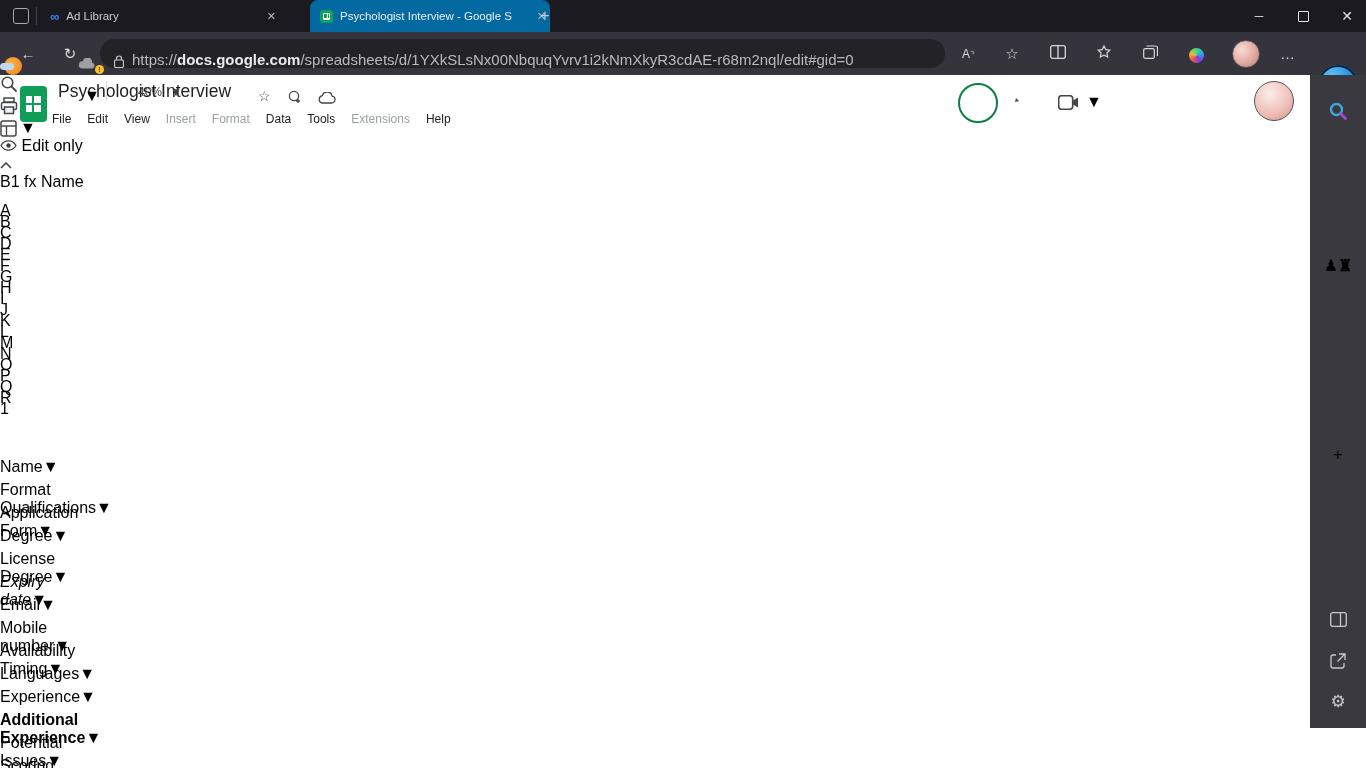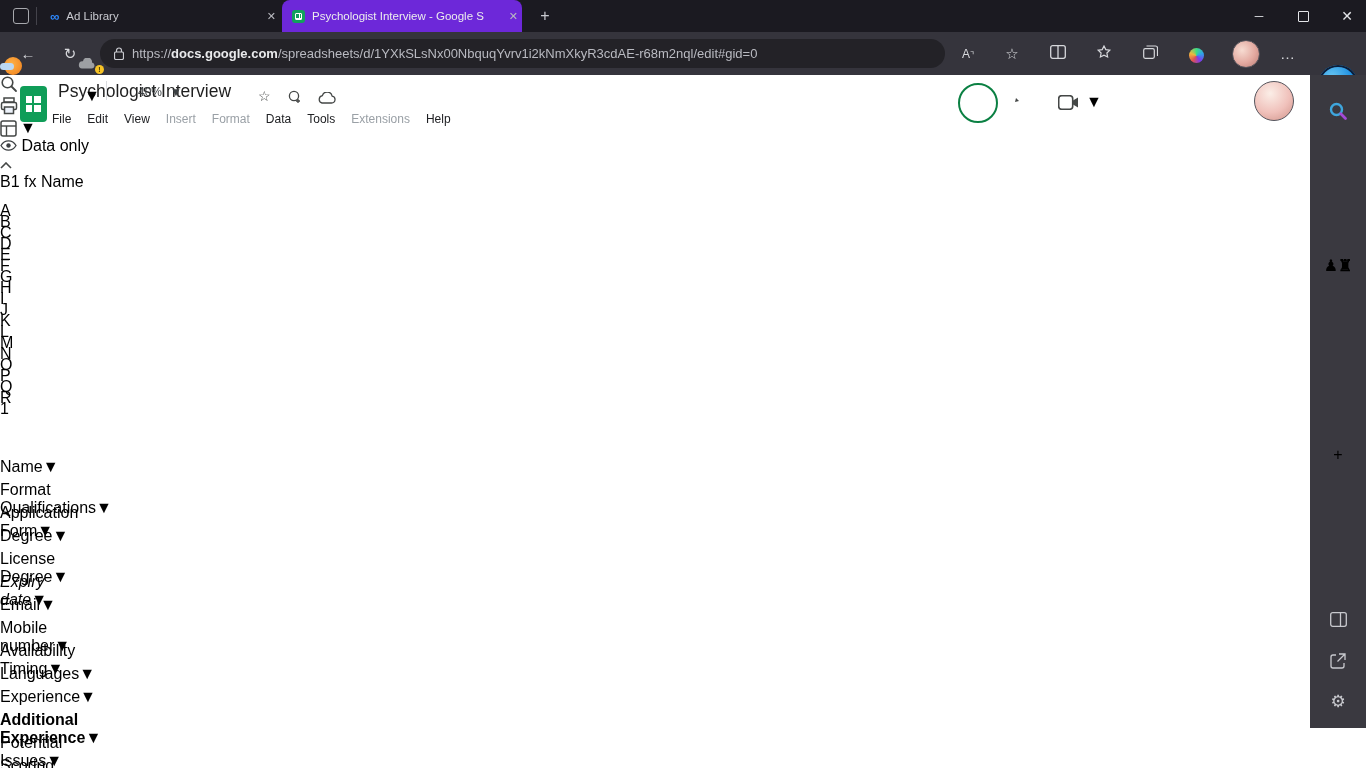--- a/index.html
+++ b/index.html
@@ -5,33 +5,33 @@
   html,body{margin:0;padding:0;background:#000;}
   .stage{position:relative;width:1366px;height:768px;overflow:hidden;
     font-family:"Liberation Sans",sans-serif;background:#fff;}
   .abs{position:absolute;}
   
   .tabstrip{position:absolute;left:0;top:0;width:1366px;height:32px;background:#1b1a21;}
   .tabactions{position:absolute;left:13px;top:8px;width:14px;height:14px;border:1.5px solid #a8a9ae;border-radius:3px;}
   .tstrip-sep{position:absolute;left:36px;top:7px;width:1px;height:18px;background:#44434b;}
   .btab{position:absolute;top:0;height:32px;display:flex;align-items:center;font-size:11.5px;color:#c9cad0;}
   .btab .ttl{flex:1;overflow:hidden;white-space:nowrap;}
-  .btab.active{background:#6d28d9;border-radius:8px 8px 0 0;color:#eceded;}
+  .btab.active{background:#0369a1;border-radius:8px 8px 0 0;color:#eceded;margin-left:28px;}
   .tclose{font-size:11px;color:#b9bac0;padding:0 4px;}
   .fav-meta{color:#2e89ff;font-weight:bold;font-size:13px;margin:0 7px 0 10px;}
   .fav-sheets{width:13px;height:13px;background:#12a15c;border-radius:3px;margin:0 7px 0 10px;position:relative;}
   .fav-sheets::after{content:"";position:absolute;left:3px;top:3px;right:3px;bottom:3px;
      background:linear-gradient(#fff,#fff) 0 4px/7px 1px no-repeat,linear-gradient(#fff,#fff) 3px 0/1px 7px no-repeat,#12a15c;border-radius:1px;border:1px solid #fff;}
   .newtab{position:absolute;left:534px;top:5px;width:22px;height:22px;color:#c9cad0;font-size:16px;text-align:center;line-height:22px;}
   .winctl{position:absolute;top:0;height:32px;width:42px;color:#e4e5e9;text-align:center;line-height:32px;font-size:12px;}
   .winmax{position:absolute;top:11px;left:16px;width:9px;height:9px;border:1.2px solid #e4e5e9;border-radius:1px;}
   
   .navbar{position:absolute;left:0;top:32px;width:1366px;height:43px;background:#35343c;}
   .navic{position:absolute;top:10px;width:24px;height:24px;color:#d7d8dc;font-size:15px;text-align:center;line-height:24px;}
-  .addr{position:absolute;left:100px;top:7px;width:845px;height:29px;background:#232227;border-radius:15px;display:flex;align-items:center;color:#b9bac1;font-size:13px;}
+  .addr{position:absolute;left:100px;top:7px;width:845px;height:29px;background:#232227;border-radius:15px;display:flex;align-items:flex-end;color:#b9bac1;font-size:15px;}
   .addr .host{color:#e9eaec;font-weight:bold;}
   .addr svg{margin:0 8px 0 14px;}
   .avatar{border-radius:50%;background:radial-gradient(circle at 35% 35%,#f7dcd2,#e3a9a0 55%,#b97c74);border:1px solid #55545c;}
   .bingbtn{position:absolute;left:1318px;top:33px;width:40px;height:40px;border-radius:50%;
      background:radial-gradient(circle at 35% 30%,#67c6f2,#1a8ce0 55%,#0b57c9);color:#fff;font-weight:bold;font-style:italic;
      font-size:19px;text-align:center;line-height:40px;box-shadow:0 0 0 2px #0c1e3a inset;}
   
   .sidebar{position:absolute;left:1310px;top:75px;width:56px;height:653px;background:#3a3940;}
   .sbi{position:absolute;left:14px;width:28px;height:28px;display:flex;align-items:center;justify-content:center;}
   
@@ -339,21 +339,21 @@
       </div>
       <div class="abs" style="left:138px;top:10px;font-size:12px;color:#3c4043;display:flex;gap:8px;align-items:center;">
         <span>40%</span>
         <span class="caret">▼</span>
       </div>
       <div class="viewonly">
         <svg width="17" height="11" viewBox="0 0 17 11">
             <path d="M1 5.5C3 2 5.5 0.8 8.5 0.8S14 2 16 5.5C14 9 11.5 10.2 8.5 10.2S3 9 1 5.5z" fill="none" stroke="#3c4043" stroke-width="1.3"></path>
             <circle cx="8.5" cy="5.5" r="2.2" fill="#3c4043"></circle>
           </svg>
-        <span>Data only</span>
+        <span>Edit only</span>
       </div>
       <div class="tbico" style="left:1242px;top:11px;">
         <svg width="12" height="7" viewBox="0 0 12 7">
             <path d="M1 6l5-5 5 5" fill="none" stroke="#444746" stroke-width="1.6"></path>
           </svg>
       </div>
     </div>
 
     <div class="fbar">
       <span class="nbox">B1</span>

